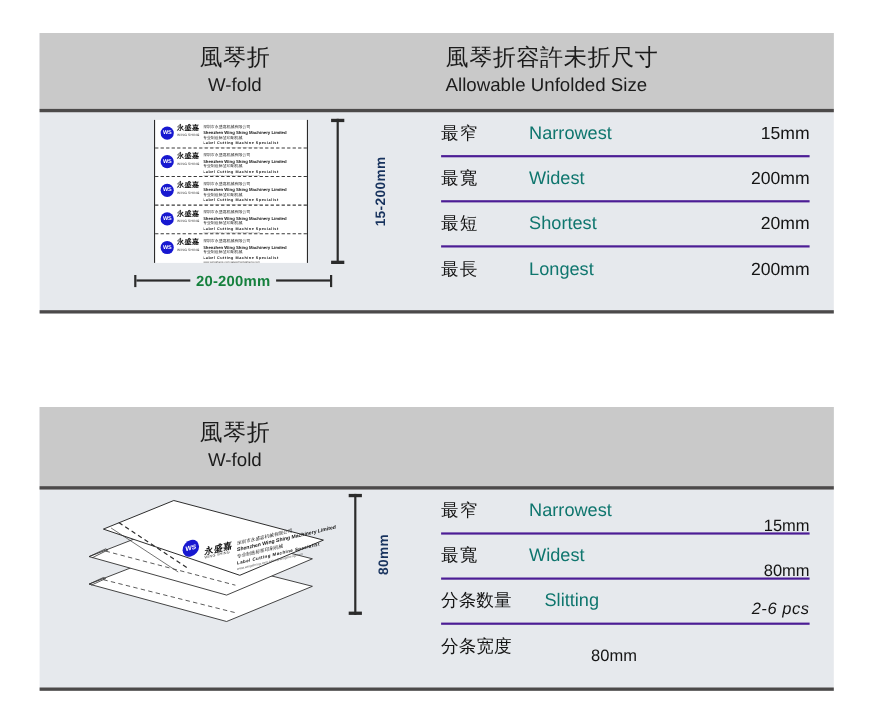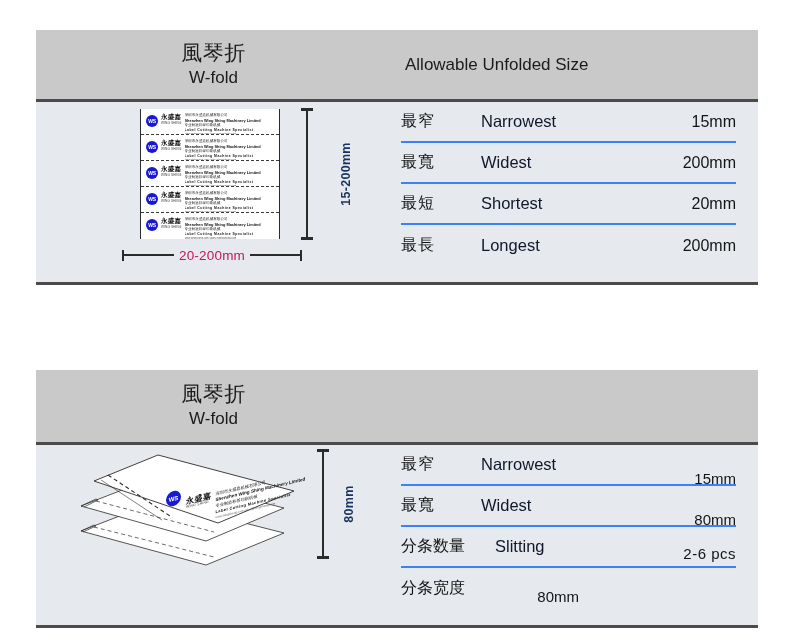--- a/index.html
+++ b/index.html
@@ -49,35 +49,35 @@
   .panel-1 .panel-body{height:180px;}
   .panel-2 .panel-body{height:180px;}
 
   .fig{position:relative;width:355px;box-sizing:border-box;}
 
   
   .spec{flex:1;padding:0 22px 0 10px;box-sizing:border-box;}
   .spec-row{
     height:41px;
     display:flex;align-items:center;
-    border-bottom:2px solid #3b82f6;
+    border-bottom:2px solid #4c1d95;
     box-sizing:border-box;
   }
   .panel-1 .spec-row:nth-child(4),
   .panel-2 .spec-row:nth-child(4){border-bottom:none;}
   .spec-cn{
     width:72px;flex:none;font-size:16px;color:#141414;letter-spacing:1px;white-space:nowrap;
   }
   .spec-cn.wide{width:86px;letter-spacing:0px;}
-  .spec-en{flex:1;font-size:16.5px;color:#0f172a;padding-left:8px;white-space:nowrap;}
+  .spec-en{flex:1;font-size:16.5px;color:#0f766e;padding-left:8px;white-space:nowrap;}
   .spec-val{width:92px;flex:none;font-size:16px;color:#141414;text-align:right;white-space:nowrap;}
   .panel-2 .spec-val{font-size:15px;align-self:flex-end;padding-bottom:4px;}
   .panel-2 .spec-row{align-items:center;}
   .panel-2 .spec-val.low{position:relative;top:7px;}
-  .spec-val.pcs{letter-spacing:.5px;}
+  .spec-val.pcs{letter-spacing:.5px;font-style:italic;}
 
   
   .strip{
     position:absolute;left:104px;top:7px;
     width:140px;height:130px;
     background:#ffffff;
     border-left:1px solid #2b2b2b;
     border-right:1px solid #2b2b2b;
     box-sizing:border-box;
   }
@@ -119,21 +119,21 @@
     font-size:12.5px;font-weight:bold;color:#18335e;white-space:nowrap;
     letter-spacing:.3px;
   }
   .vdim2{position:absolute;left:278px;top:4px;height:110px;width:44px;}
   .vdim2 .txt{font-size:12.5px;}
 
   
   .hdim{position:absolute;left:86px;top:143px;width:180px;height:20px;display:flex;align-items:center;}
   .hdim .cap{width:2px;height:11px;background:#2b2b2b;flex:none;}
   .hdim .bar{height:1.5px;background:#2b2b2b;flex:1;}
-  .hdim .txt{font-size:13.5px;font-weight:normal;color:#be185d;padding:0 5px;white-space:nowrap;letter-spacing:.2px;}
+  .hdim .txt{font-size:13.5px;font-weight:bold;color:#15803d;padding:0 5px;white-space:nowrap;letter-spacing:.2px;}
   .hdim2{left:100px;top:149px;width:178px;}
   .hdim2 .txt{font-size:13.5px;padding:0 11px;}
 
   
   .stack{position:absolute;left:10px;top:8px;width:290px;height:140px;}
   .stack svg{display:block;}
   .sheetlogo{
     position:absolute;left:120px;top:38px;width:15px;height:15px;border-radius:50%;
     background:#1718d0;display:flex;align-items:center;justify-content:center;
     transform:skewY(-13deg);
@@ -159,20 +159,21 @@
 <div class="sheet">
 
   <section class="panel panel-1">
 
     <div class="panel-head">
       <div class="head-cell head-left">
         <div class="head-cn">風琴折</div>
         <div class="head-en">W-fold</div>
       </div>
       <div class="head-cell head-right">
+        <div class="head-cn">風琴折容許未折尺寸</div>
         <div class="head-en">Allowable Unfolded Size</div>
       </div>
     </div>
 
     <div class="panel-body">
 
       <div class="fig">
 
         <div class="strip">
 

